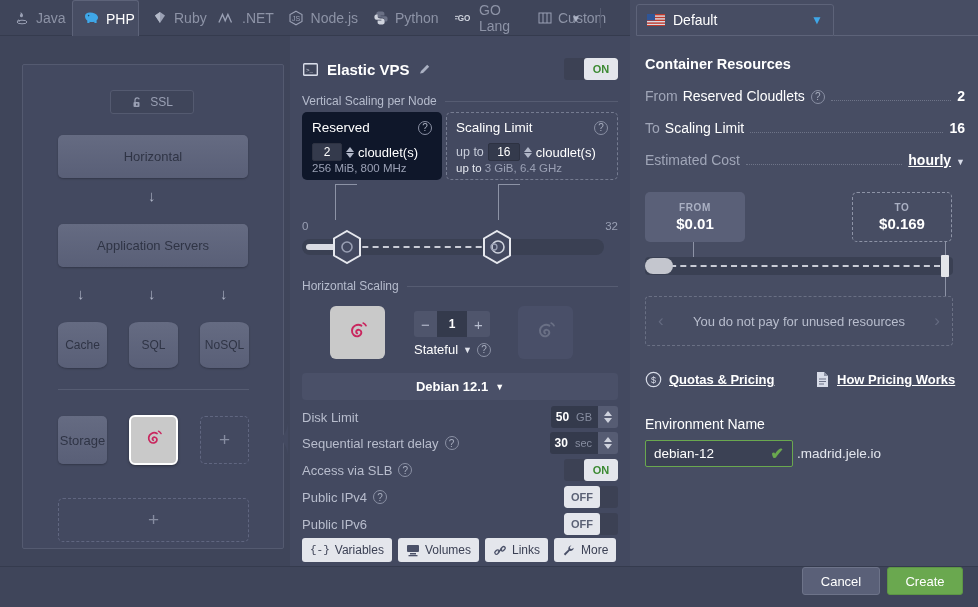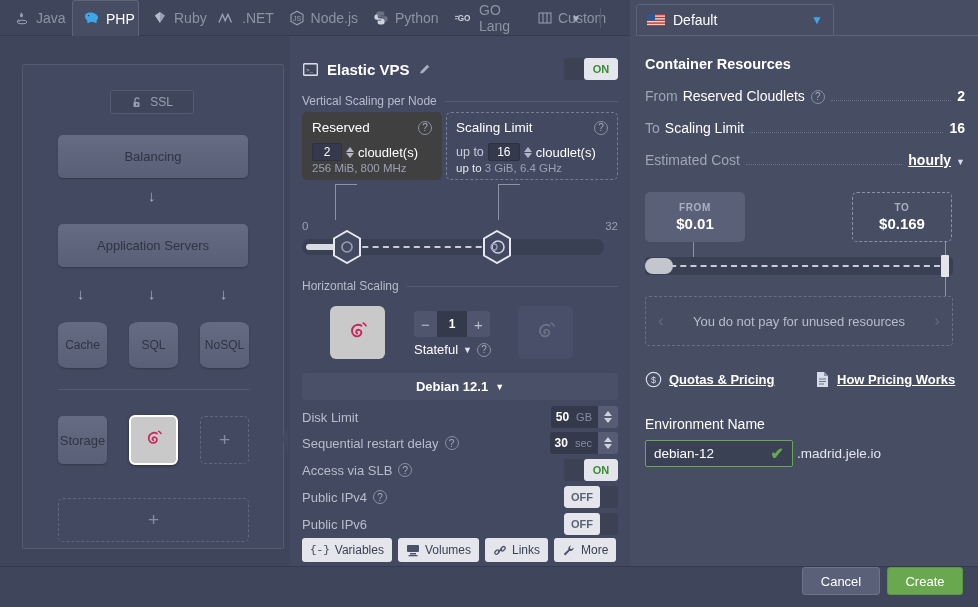--- a/index.html
+++ b/index.html
@@ -26,21 +26,21 @@
     cursor:pointer;
   }
   .tab.active {
     background:#474d63;
     color:#ffffff;
     border-top:1px solid #5d6379;
     border-left:1px solid #5d6379;
     border-right:1px solid #5d6379;
     border-radius:3px 3px 0 0;
   }
-  .tab .ic { width:18px; height:18px; display:inline-flex; align-items:center; justify-content:flex-end; }
+  .tab .ic { width:18px; height:18px; display:inline-flex; align-items:center; justify-content:flex-start; }
   .caretbtn { position:absolute; top:0; height:36px; width:28px; display:flex; align-items:center; justify-content:center;
               color:#aeb4c6; cursor:pointer; }
   .vdiv { position:absolute; top:8px; width:1px; height:20px; background:#555b70; }
 
   
   #closebtn {
     position:absolute; right:10px; top:6px; width:26px; height:26px;
     display:flex; align-items:center; justify-content:center;
     color:#e9ecf3; font-size:22px; line-height:1; cursor:pointer; font-weight:300;
   }
@@ -105,21 +105,21 @@
       display:flex; align-items:center; justify-content:center; border-radius:3px; }
   .toggle.off { background:#3c4154; justify-content:flex-start; }
   .toggle.off .knob { background:#e4e6ec; color:#5b6175; width:36px; height:22px;
       display:flex; align-items:center; justify-content:center; border-radius:3px; }
   .helpq {
     width:14px; height:14px; border-radius:50%; border:1px solid #8a90a4;
     color:#a8aebf; font-size:10px; display:inline-flex; align-items:center; justify-content:center;
     cursor:pointer; flex:none;
   }
   .cardbox { position:absolute; border-radius:5px; }
-  .card-solid { background:#404040; }
+  .card-solid { background:#0f172a; }
   .card-dash { border:1px dashed #757b90; }
   .numfield {
     background:#343a4c; border:1px solid #2d3242; border-radius:2px;
     color:#ffffff; font-size:12px; text-align:center;
     display:inline-flex; align-items:center; justify-content:center;
   }
   .spin { display:inline-flex; flex-direction:column; gap:1px; cursor:pointer; }
   .spin i { width:0;height:0;border-left:4px solid transparent;border-right:4px solid transparent; display:block;}
   .spin i.up { border-bottom:5px solid #b0b6c7; }
   .spin i.dn { border-top:5px solid #b0b6c7; }
@@ -302,21 +302,21 @@
   <div id="sslTab">
     <svg width="14" height="13" viewBox="0 0 14 13">
         <path d="M4 6V4.2C4 2.7 5 1.8 6.2 1.8c1 0 1.8.5 2.1 1.4" fill="none" stroke="#9aa0b4" stroke-width="1.2"></path>
         <rect x="2.5" y="6" width="6" height="5" rx="1" fill="#9aa0b4"></rect>
         <rect x="5" y="7.6" width="1.6" height="1.9" fill="#3f455a"></rect>
       </svg>
     <span>SSL</span>
   </div>
 
   <div class="nodebox" style="left:58px;top:99px;width:190px;height:43px;">
-    <span>Balancing</span>
+    <span>Horizontal</span>
   </div>
   <div class="arrowdown" style="left:148px;top:152px;">↓</div>
 
   <div class="nodebox" style="left:58px;top:188px;width:190px;height:43px;">
     <span>Application Servers</span>
   </div>
 
   <div class="arrowdown" style="left:77px;top:250px;">↓</div>
   <div class="arrowdown" style="left:148px;top:250px;">↓</div>
   <div class="arrowdown" style="left:220px;top:250px;">↓</div>

